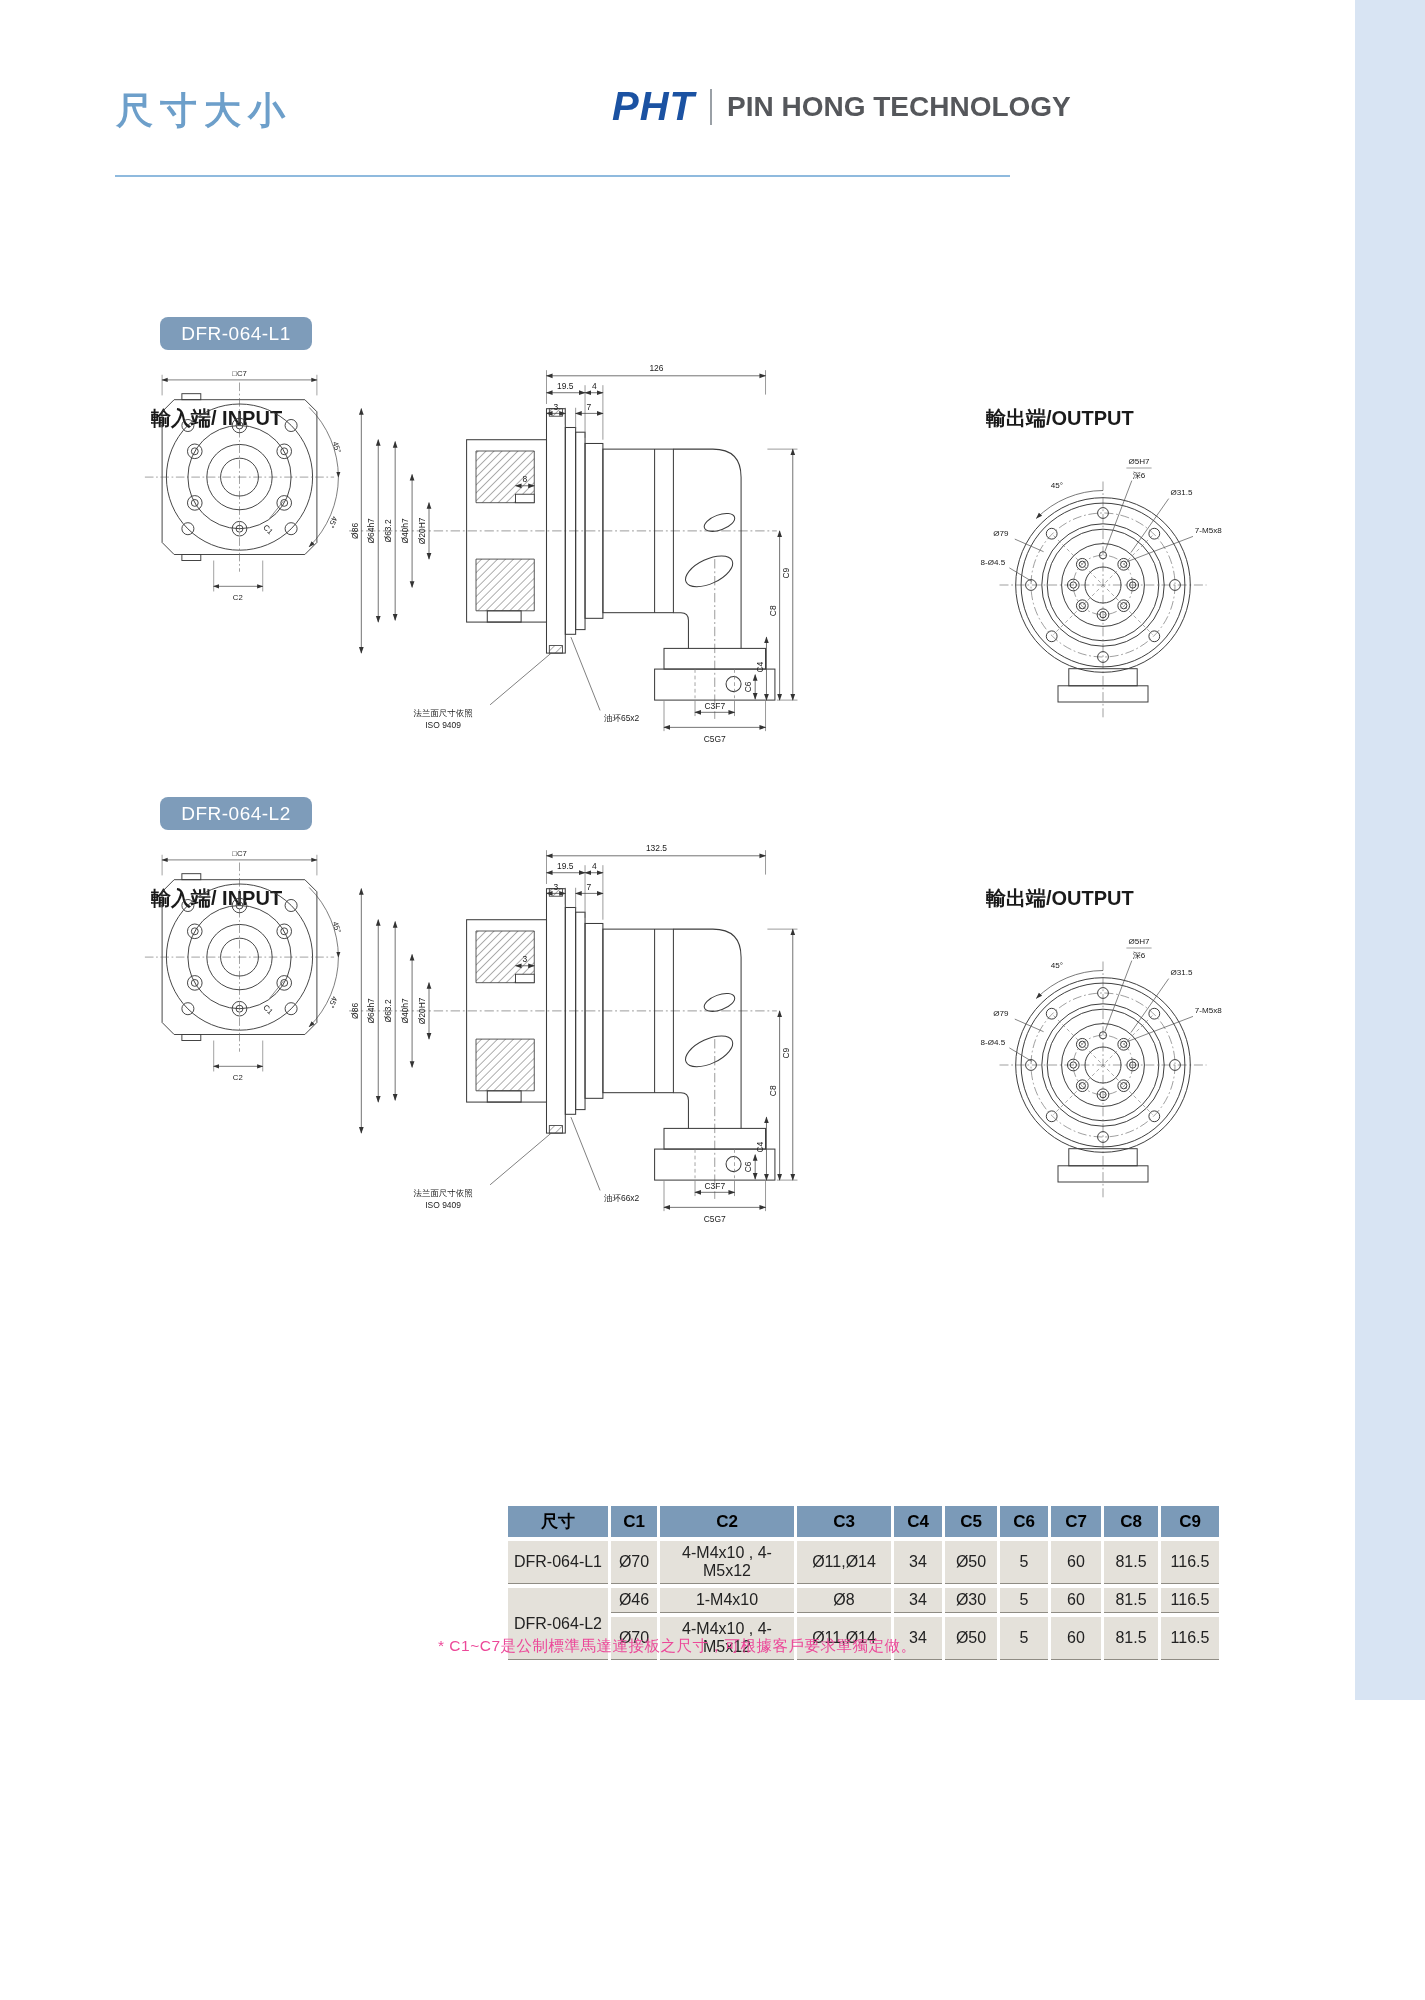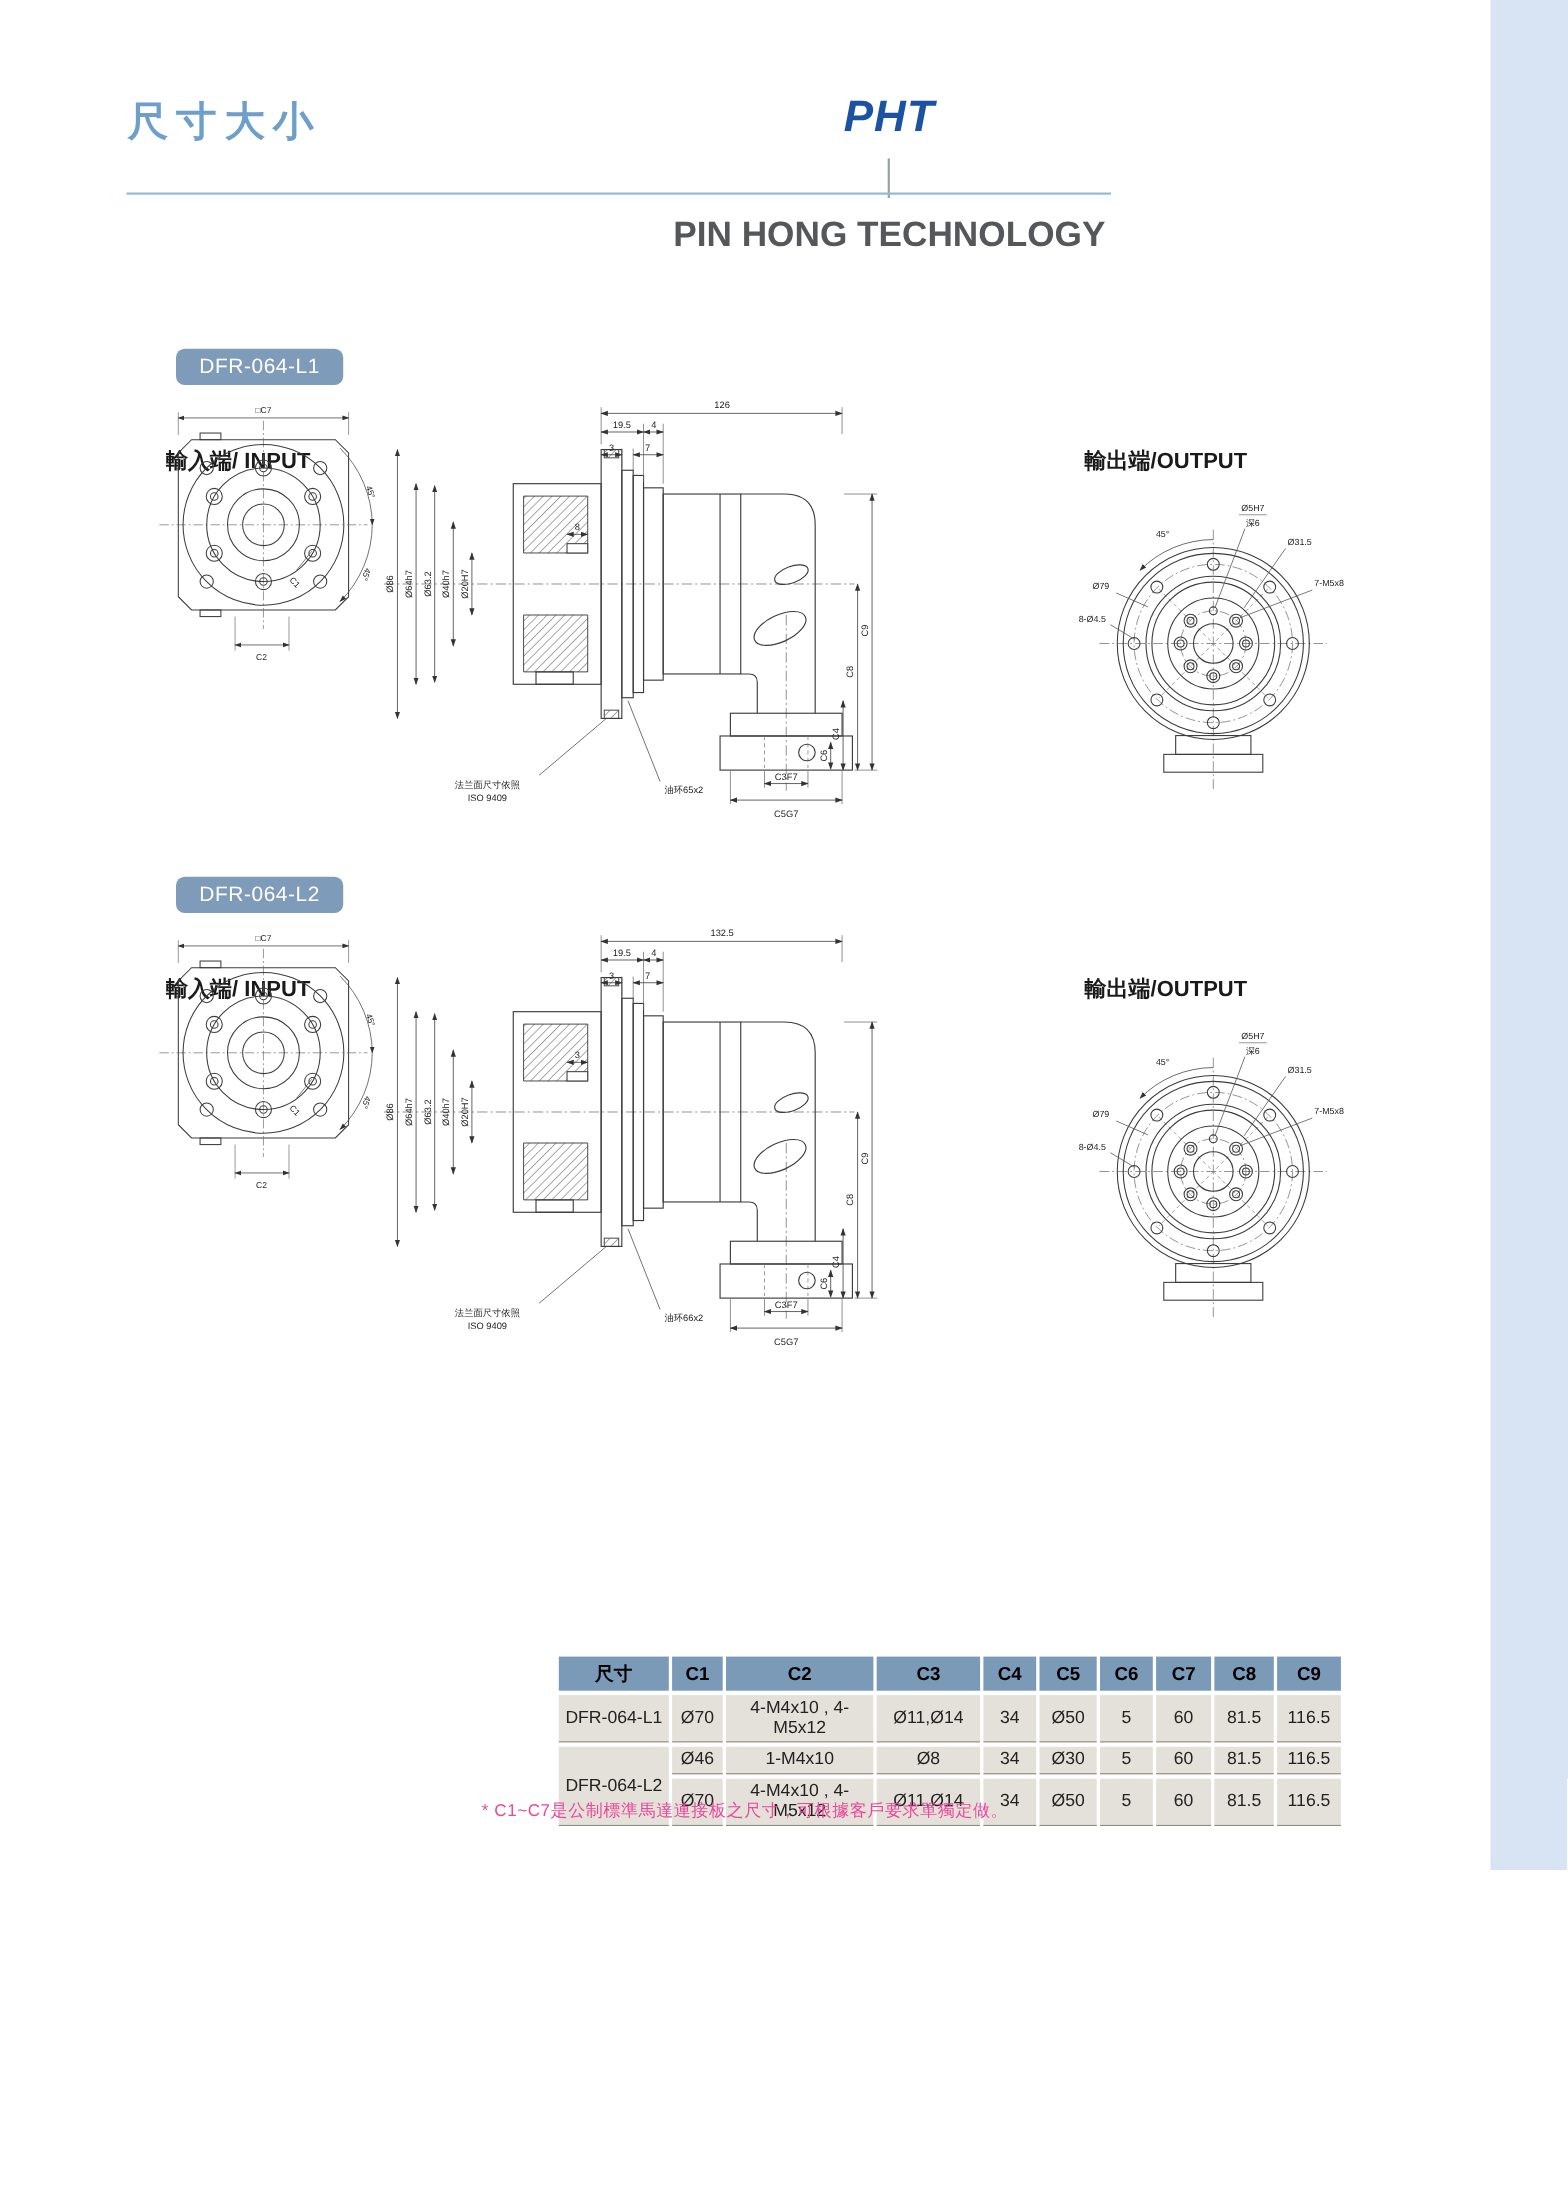--- a/index.html
+++ b/index.html
@@ -1,22 +1,22 @@
 <!DOCTYPE html>
 <html><head>
 <meta charset="utf-8">
 <style>
   html,body{margin:0;padding:0;background:#fff;font-family:"Liberation Sans","DejaVu Sans",sans-serif;}
   .page{position:relative;width:1425px;height:1700px;background:#fff;overflow:hidden;}
   .side-band{position:absolute;right:0;top:0;width:70px;height:2000px;background:#d8e4f3;}
   .title{position:absolute;left:116px;top:86px;font-size:37px;font-weight:600;color:#6d9fca;letter-spacing:7px;}
-  .brand{position:absolute;left:612px;top:84px;display:flex;align-items:center;gap:15px;flex-direction:column;}
+  .brand{position:absolute;left:612px;top:84px;display:flex;align-items:center;gap:15px;}
   .brand-logo{font-size:40px;font-weight:bold;font-style:italic;color:#1b52a2;letter-spacing:1px;}
   .brand-divider{width:2px;height:36px;background:#9aa0a6;}
-  .brand-name{font-size:32px;font-weight:bold;color:#55575b;}
+  .brand-name{font-size:28px;font-weight:bold;color:#55575b;}
   .header-rule{position:absolute;left:115px;top:175px;width:895px;height:2px;background:#8fbade;}
   .section{position:absolute;left:130px;width:1175px;height:480px;}
   .badge{position:absolute;left:30px;top:0;width:152px;height:33px;background:#7e9cba;border-radius:8px;
          color:#fff;font-size:19px;display:flex;align-items:center;justify-content:center;letter-spacing:.5px;}
   .io-label{position:absolute;top:88px;font-size:20px;font-weight:bold;color:#1a1a1a;}
   .io-input{left:21px;text-align:center;}
   .io-output{left:856px;}
   svg.drw{position:absolute;overflow:visible;}
   .ln{fill:none;stroke:#3c3c3c;stroke-width:1.1;}
   .lnf{fill:#fff;stroke:#3c3c3c;stroke-width:1;}

